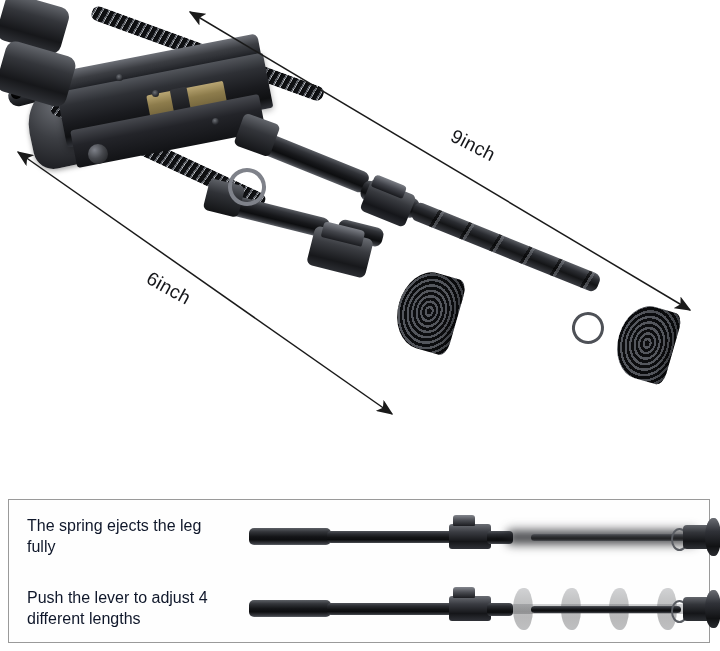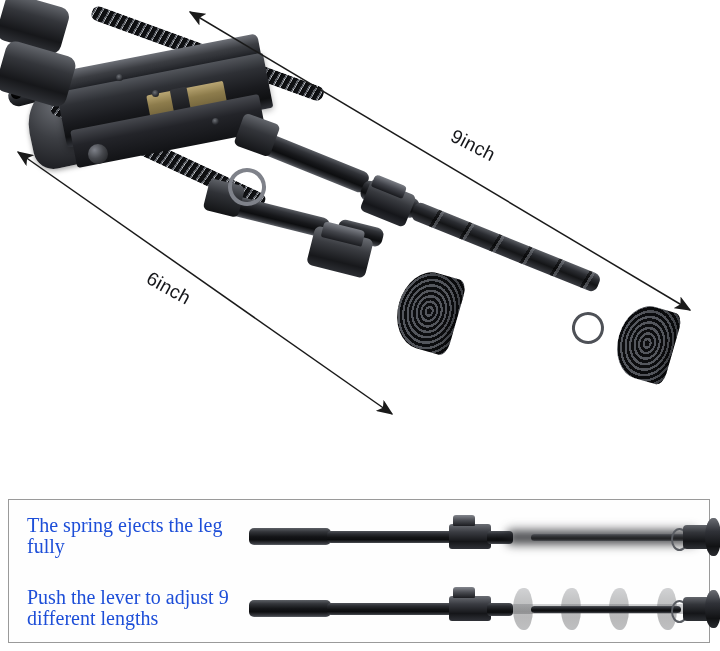--- a/index.html
+++ b/index.html
@@ -167,22 +167,22 @@
   }
   .prow{
     position:absolute;left:0;width:100%;height:72px;
     display:flex;align-items:center;
   }
   #prow-1{top:0;}
   #prow-2{top:72px;}
   .ptext{
     width:222px;flex:0 0 222px;
     padding-left:18px;box-sizing:border-box;
-    font-family:Liberation Serif, serif;
-    font-size:20px;line-height:21px;color:#1d4ed8;
+    font-family:Liberation Sans, sans-serif;
+    font-size:16px;line-height:21px;color:#0f172a;
   }
   .pfig{position:relative;flex:1 1 auto;height:72px;}
 
   
   .d-tube{position:absolute;border-radius:4px;}
   .d-outer{
     background:linear-gradient(to bottom,#5d6066 0%,#33353a 22%,#131417 52%,#0d0e10 70%,#3b3d43 92%,#5f6268 100%);
   }
   .d-inner{
     background:linear-gradient(to bottom,#4f5258 0%,#2b2d32 24%,#121315 54%,#0c0d0f 72%,#35373c 94%,#56595f 100%);
@@ -301,21 +301,21 @@
         <div class="d-tube d-inner" style="left:256px;top:31px;width:26px;height:13px;"></div>
         <div class="blurband" style="left:276px;top:26px;width:190px;height:22px;"></div>
         <div class="d-tube d-inner" style="left:300px;top:34px;width:156px;height:7px;opacity:.75;"></div>
         <div class="d-ring" style="left:440px;top:28px;width:13px;height:19px;"></div>
         <div class="d-foot" style="left:452px;top:25px;width:28px;height:24px;"></div>
         <div class="d-foot-pad" style="left:474px;top:18px;width:16px;height:38px;"></div>
       </div>
     </div>
 
     <div class="prow" id="prow-2">
-      <div class="ptext">Push the lever to adjust 9 different lengths</div>
+      <div class="ptext">Push the lever to adjust 4 different lengths</div>
       <div class="pfig">
         <div class="d-tube d-outer" style="left:18px;top:28px;width:82px;height:17px;border-radius:5px;"></div>
         <div class="d-tube d-inner" style="left:96px;top:31px;width:128px;height:12px;"></div>
         <div class="d-collar" style="left:218px;top:24px;width:42px;height:25px;"></div>
         <div class="d-lever" style="left:222px;top:15px;width:22px;height:11px;"></div>
         <div class="d-tube d-inner" style="left:256px;top:31px;width:26px;height:13px;"></div>
 
         <div class="ghost-tube" style="left:280px;top:32px;width:178px;height:10px;"></div>
 
         <div class="ghost" style="left:282px;top:16px;width:20px;height:42px;"></div>

